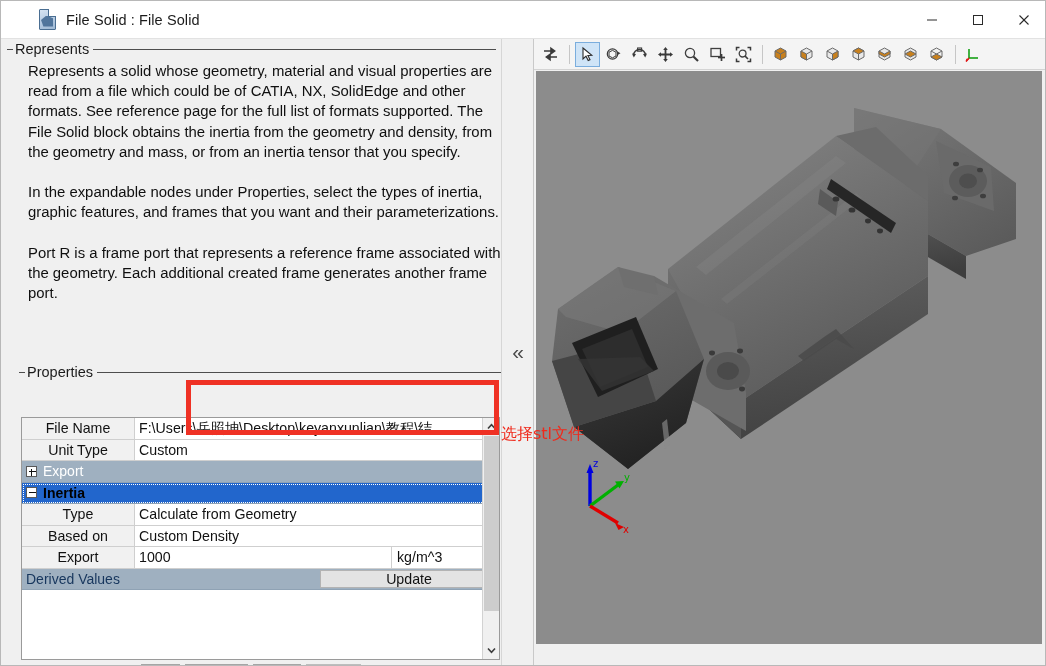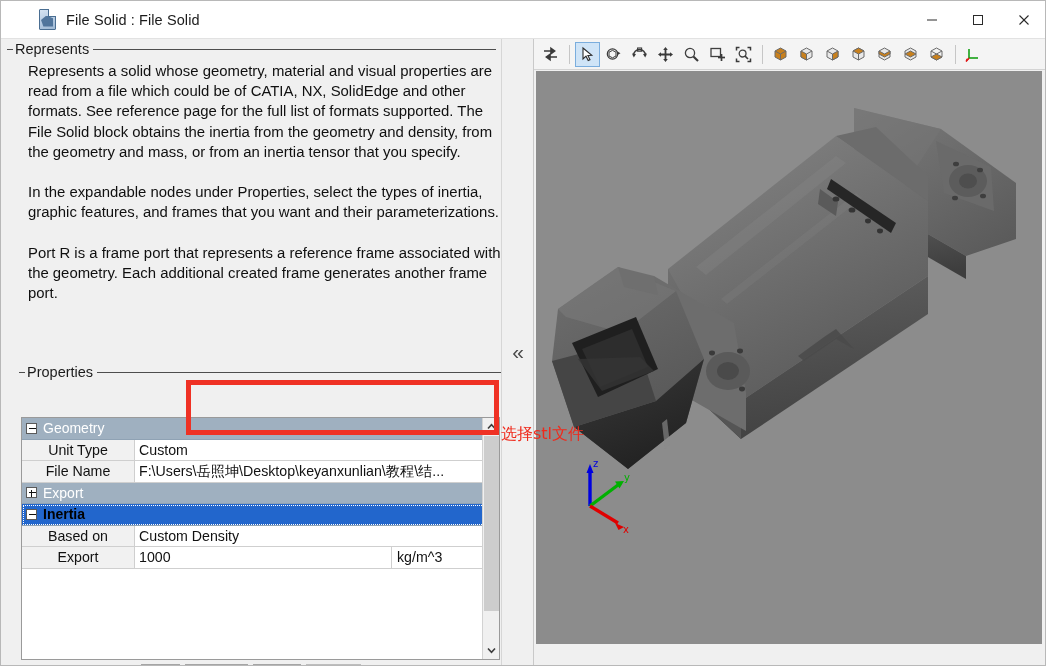--- a/index.html
+++ b/index.html
@@ -363,65 +363,75 @@
 Port R is a frame port that represents a reference frame associated with the geometry. Each additional created frame generates another frame port.</div>
     </div>
 
     <div class="groupbox" id="prop-group">
       <div class="group-line"></div>
       <div class="group-label">Properties</div>
 
       <div id="prop-table">
         <div id="prop-rows">
             <div class="prow">
-              <div class="cat">
-                <span class="expander"></span>
-                <span>Geometry</span>
+              <div class="lbl">File Name</div>
+              <div class="val">
+                <span>F:\Users\岳照坤\Desktop\keyanxunlian\教程\结...</span>
               </div>
             </div>
             <div class="prow">
               <div class="lbl">Unit Type</div>
               <div class="val">
                 <span>Custom</span>
                 <span class="caret"></span>
               </div>
             </div>
             <div class="prow">
-              <div class="lbl">File Name</div>
-              <div class="val">
-                <span>F:\Users\岳照坤\Desktop\keyanxunlian\教程\结...</span>
-              </div>
-            </div>
-            <div class="prow">
               <div class="cat">
                 <span class="expander plus"></span>
                 <span>Export</span>
               </div>
             </div>
             <div class="prow">
               <div class="cat sel">
                 <span class="expander"></span>
                 <span>Inertia</span>
+              </div>
+            </div>
+            <div class="prow">
+              <div class="lbl">Type</div>
+              <div class="val">
+                <span>Calculate from Geometry</span>
+                <span class="caret"></span>
               </div>
             </div>
             <div class="prow">
               <div class="lbl">Based on</div>
               <div class="val">
                 <span>Custom Density</span>
                 <span class="caret"></span>
               </div>
             </div>
             <div class="prow">
               <div class="lbl">Export</div>
               <div class="val">
                 <span>1000</span>
               </div>
               <div class="unitcell">
                 <span>kg/m^3</span>
                 <span class="caret"></span>
+              </div>
+            </div>
+            <div class="prow">
+              <div class="derived">
+                <div class="dlabel">
+                  <span class="expander plus"></span>
+                  <span>Derived Values</span>
+                </div>
+                <div class="update">Update</div>
               </div>
             </div>
           </div>
 
         <div id="prop-scroll">
           <div class="sb-arrow up">
             <svg width="9" height="7" viewBox="0 0 9 7">
                 <polyline points="1,5.5 4.5,1.6 8,5.5" fill="none" stroke="currentColor" stroke-width="1.6"></polyline>
               </svg>
           </div>

